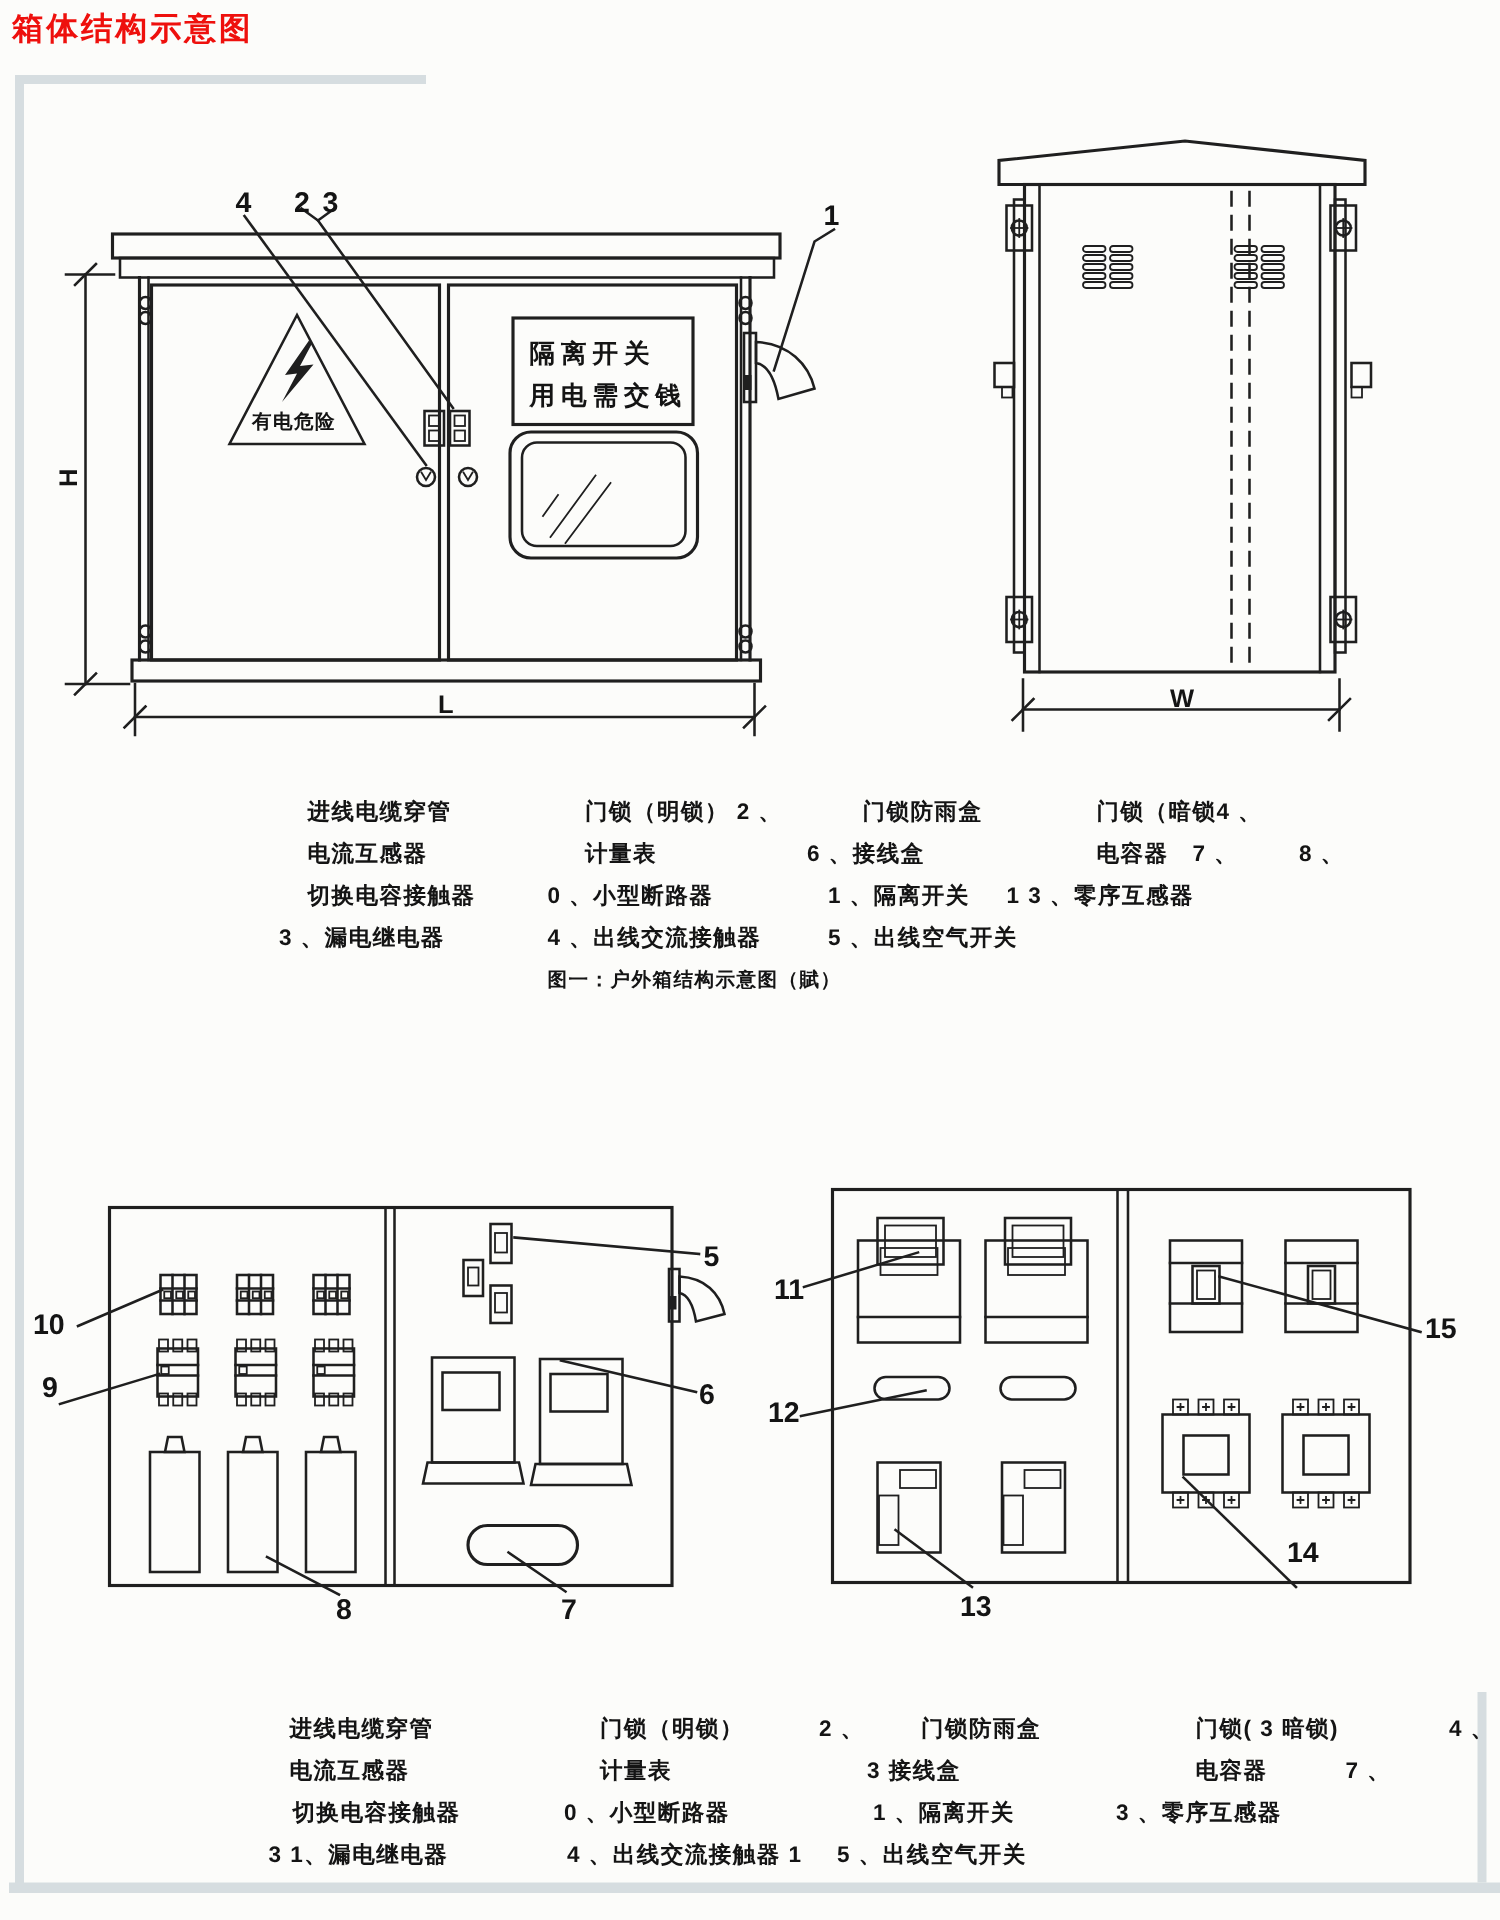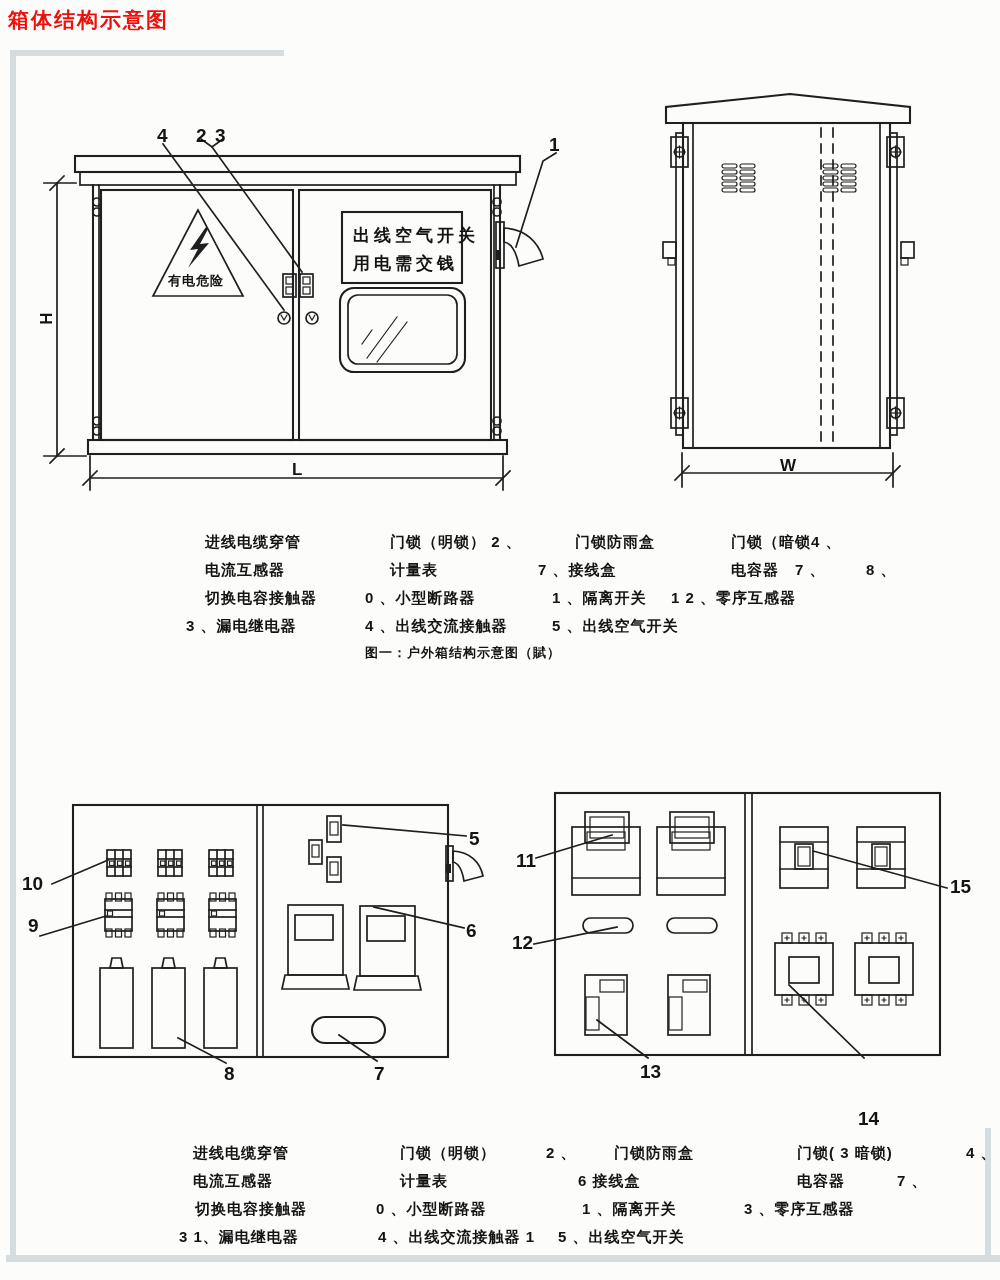--- a/index.html
+++ b/index.html
@@ -273,76 +273,76 @@
         <path d="M536,858 L612,835"></path>
         <path d="M534,944 L617,927"></path>
         <path d="M648,1058 L597,1020"></path>
         <path d="M947,888 L813,851"></path>
         <path d="M864,1058 L789,985"></path>
       </g>
     </g>
   </svg>
 
   <div class="t warn" style="left:168px;top:274px">有电危险</div>
-  <div class="t sign" style="left:353px;top:227px">出线空气开关</div>
+  <div class="t sign" style="left:353px;top:227px">隔离开关</div>
   <div class="t sign" style="left:353px;top:255px">用电需交钱</div>
 
   <div class="t callout" style="left:157px;top:126px">4</div>
   <div class="t callout" style="left:196px;top:126px">2</div>
   <div class="t callout" style="left:215px;top:126px">3</div>
   <div class="t callout" style="left:549px;top:135px">1</div>
 
   <div class="t dim rotH" style="left:40px;top:310px">H</div>
   <div class="t dim" style="left:292px;top:461px">L</div>
   <div class="t dim" style="left:780px;top:457px">W</div>
 
   <div class="t legend" style="left:205px;top:534px">进线电缆穿管</div>
   <div class="t legend" style="left:390px;top:534px">门锁（明锁） 2 、</div>
   <div class="t legend" style="left:575px;top:534px">门锁防雨盒</div>
   <div class="t legend" style="left:731px;top:534px">门锁（暗锁4 、</div>
 
   <div class="t legend" style="left:205px;top:562px">电流互感器</div>
   <div class="t legend" style="left:390px;top:562px">计量表</div>
-  <div class="t legend" style="left:538px;top:562px">7 、接线盒</div>
+  <div class="t legend" style="left:538px;top:562px">6 、接线盒</div>
   <div class="t legend" style="left:731px;top:562px">电容器　7 、</div>
   <div class="t legend" style="left:866px;top:562px">8 、</div>
 
   <div class="t legend" style="left:205px;top:590px">切换电容接触器</div>
   <div class="t legend" style="left:365px;top:590px">0 、小型断路器</div>
   <div class="t legend" style="left:552px;top:590px">1 、隔离开关</div>
-  <div class="t legend" style="left:671px;top:590px">1 2 、零序互感器</div>
+  <div class="t legend" style="left:671px;top:590px">1 3 、零序互感器</div>
 
   <div class="t legend" style="left:186px;top:618px">3 、漏电继电器</div>
   <div class="t legend" style="left:365px;top:618px">4 、出线交流接触器</div>
   <div class="t legend" style="left:552px;top:618px">5 、出线空气开关</div>
 
   <div class="t cap" style="left:365px;top:646px">图一：户外箱结构示意图（賦）</div>
 
   <div class="t callout" style="left:22px;top:874px">10</div>
   <div class="t callout" style="left:28px;top:916px">9</div>
   <div class="t callout" style="left:224px;top:1064px">8</div>
   <div class="t callout" style="left:469px;top:829px">5</div>
   <div class="t callout" style="left:466px;top:921px">6</div>
   <div class="t callout" style="left:374px;top:1064px">7</div>
   <div class="t callout" style="left:516px;top:851px">11</div>
   <div class="t callout" style="left:512px;top:933px">12</div>
   <div class="t callout" style="left:640px;top:1062px">13</div>
   <div class="t callout" style="left:950px;top:877px">15</div>
-  <div class="t callout" style="left:858px;top:1109px">14</div>
+  <div class="t callout" style="left:858px;top:1026px">14</div>
 
   <div class="t legend" style="left:193px;top:1145px">进线电缆穿管</div>
   <div class="t legend" style="left:400px;top:1145px">门锁（明锁）</div>
   <div class="t legend" style="left:546px;top:1145px">2 、</div>
   <div class="t legend" style="left:614px;top:1145px">门锁防雨盒</div>
   <div class="t legend" style="left:797px;top:1145px">门锁( 3 暗锁)</div>
   <div class="t legend" style="left:966px;top:1145px">4 、</div>
 
   <div class="t legend" style="left:193px;top:1173px">电流互感器</div>
   <div class="t legend" style="left:400px;top:1173px">计量表</div>
-  <div class="t legend" style="left:578px;top:1173px">6  接线盒</div>
+  <div class="t legend" style="left:578px;top:1173px">3  接线盒</div>
   <div class="t legend" style="left:797px;top:1173px">电容器</div>
   <div class="t legend" style="left:897px;top:1173px">7 、</div>
 
   <div class="t legend" style="left:195px;top:1201px">切换电容接触器</div>
   <div class="t legend" style="left:376px;top:1201px">0 、小型断路器</div>
   <div class="t legend" style="left:582px;top:1201px">1 、隔离开关</div>
   <div class="t legend" style="left:744px;top:1201px">3 、零序互感器</div>
 
   <div class="t legend" style="left:179px;top:1229px">3 1、漏电继电器</div>
   <div class="t legend" style="left:378px;top:1229px">4 、出线交流接触器 1</div>

